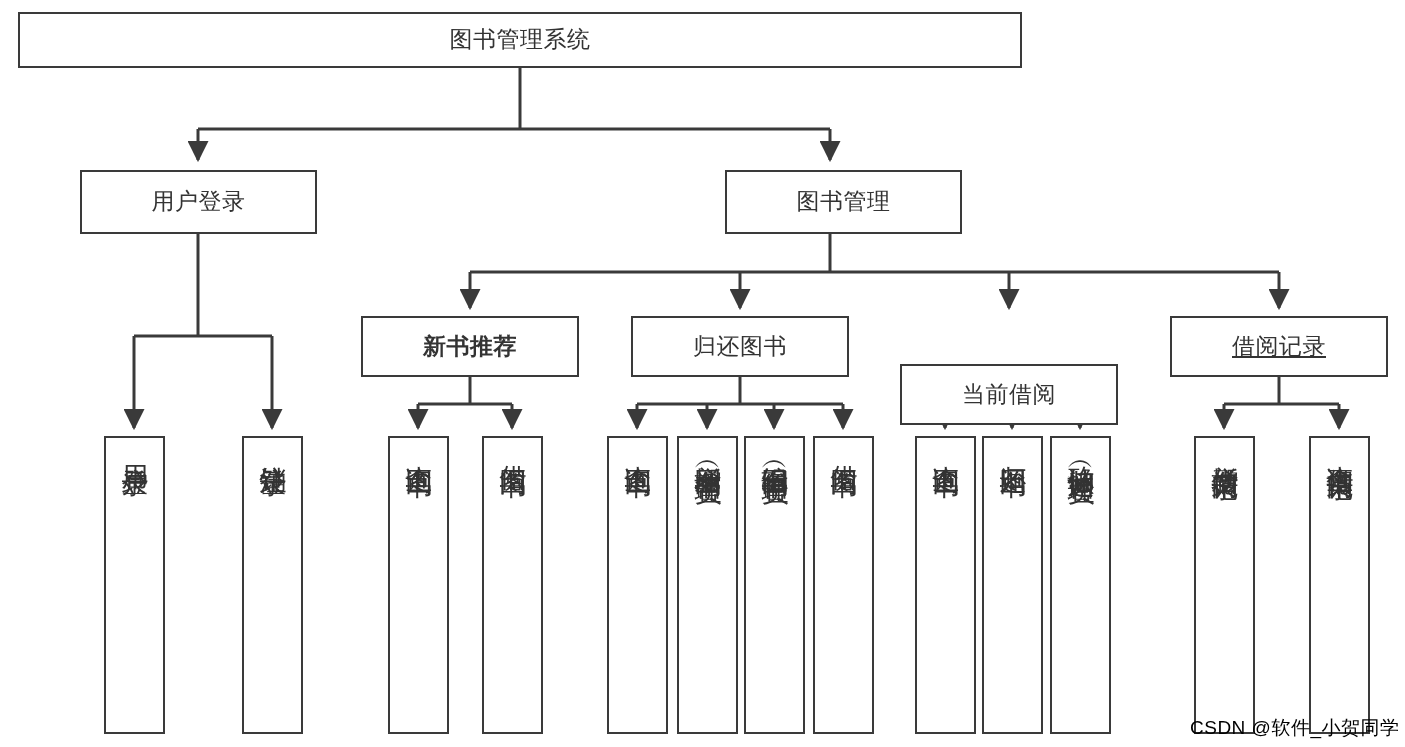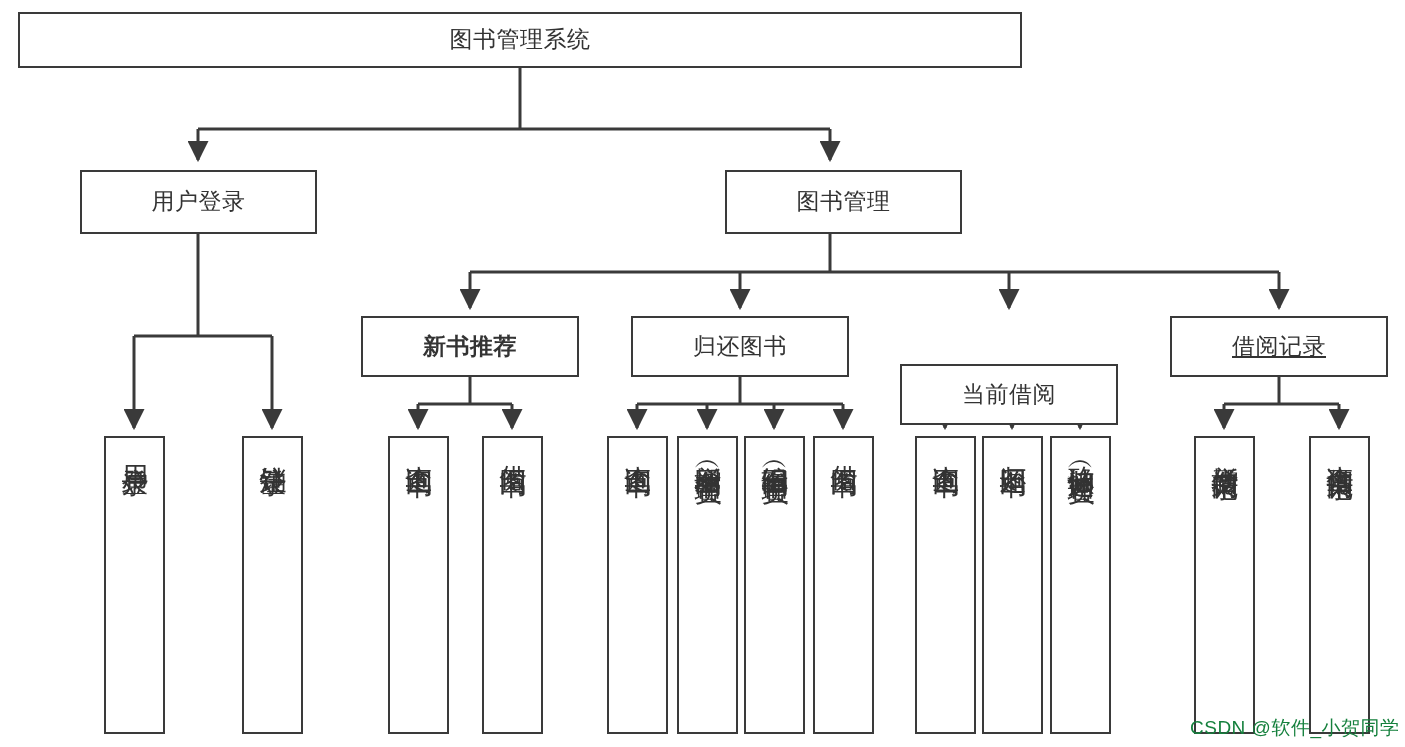--- a/index.html
+++ b/index.html
@@ -51,21 +51,21 @@
   }
   .node.vert .label {
     writing-mode: vertical-rl;
     text-orientation: upright;
     font-size: 27px;
     letter-spacing: 2px;
     line-height: 1;
   }
   .watermark {
     position: absolute;
-    color: #15803d;
+    color: #000000;
     font-size: 19px;
     letter-spacing: 0.5px;
     white-space: nowrap;
   }
 </style>
 </head>
 <body>
 
 <div id="canvas">
 

